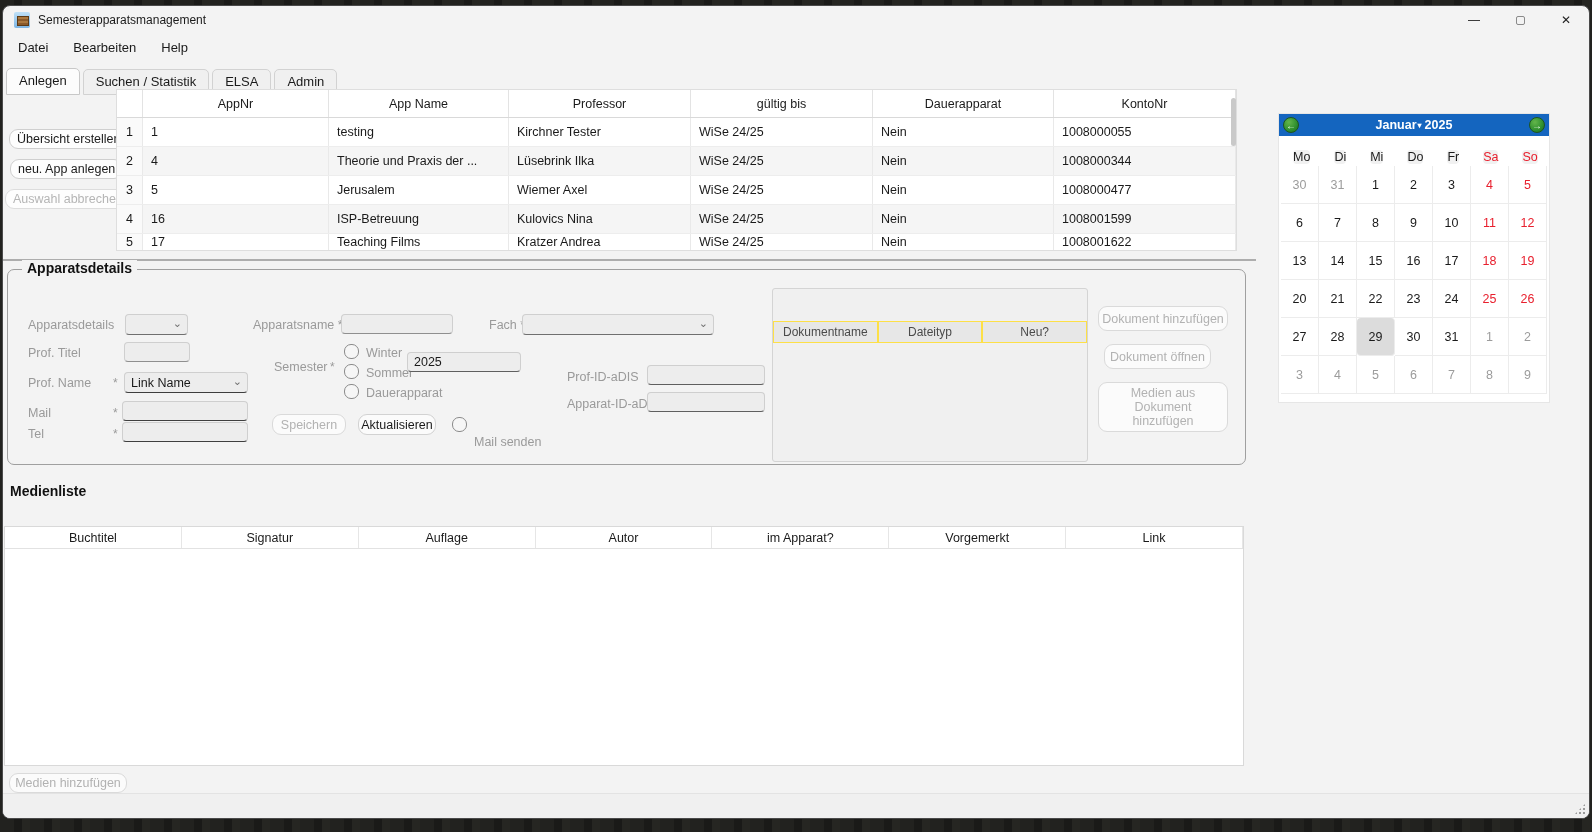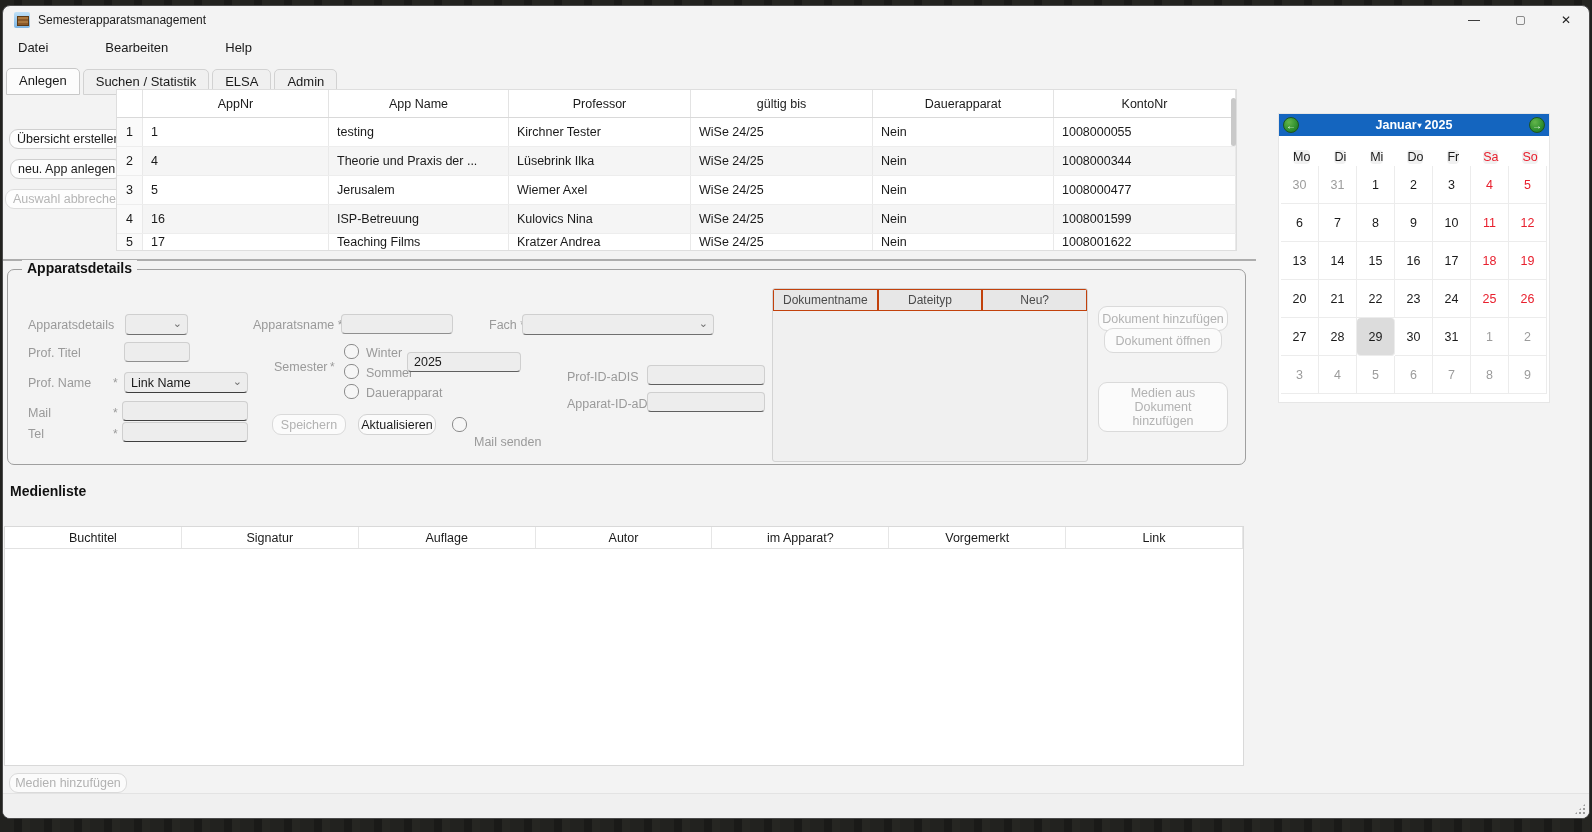--- a/index.html
+++ b/index.html
@@ -18,21 +18,21 @@
   .app-icon::after { content:""; position:absolute; left:3px; top:4px; width:10px; height:8px;
     background:linear-gradient(#a9773f 0 2px,#8a5a2b 2px 4px,#a9773f 4px 6px,#8a5a2b 6px 8px);
     border:1px solid #5d3a16; }
   .win-title { font-size:12px; color:#1a1a1a; }
   .win-controls { margin-left:auto; display:flex; height:28px; }
   .win-btn { width:46px; height:28px; display:flex; align-items:center; justify-content:center;
     font-size:12px; color:#222; }
   .max-box { display:inline-block; width:9px; height:9px; border:1px solid #8a8a8a; border-radius:2px; }
 
   
-  .menubar { position:absolute; left:0; top:28px; width:100%; height:26px; display:flex; align-items:center;gap:32px; }
+  .menubar { position:absolute; left:0; top:28px; width:100%; height:26px; display:flex; align-items:center; }
   .menu-item { font-size:13px; color:#1a1a1a; padding:3px 10px; margin-left:5px; }
 
   
   .tabbar { position:absolute; left:3px; top:57px; display:flex; align-items:flex-end; height:32px; }
   .tab { font-size:13px; color:#1a1a1a; background:#f0f0f0; border:1px solid #d2d2d2;
     border-radius:5px 5px 0 0; padding:4px 12px 5px; margin-right:3px; }
   .tab.active { background:#fcfcfc; border-color:#c8c8c8; padding-bottom:6px; }
 
   
   .side-btn { position:absolute; font-size:12.5px; color:#1a1a1a; background:#fdfdfd;
@@ -73,21 +73,21 @@
     background:#f6f6f6; }
   .rlabel { position:absolute; font-size:12.5px; color:#9a9a9a; white-space:nowrap; }
   .gbtn { position:absolute; font-size:12.5px; background:#fbfbfb; border:1px solid #d2d2d2;
     border-radius:9px; display:flex; align-items:center; justify-content:center; text-align:center; }
   .gbtn.enabled { color:#1a1a1a; }
   .gbtn.disabled { color:#b2b2b2; border-color:#dadada; }
 
   
   .doc-table { position:absolute; left:764px; top:18px; width:316px; height:174px;
     background:#f0f0f0; border:1px solid #d4d4d4; border-radius:3px; overflow:hidden; }
-  .doc-header { display:flex; height:22px; background:#c2410c; }
+  .doc-header { display:flex; height:22px; background:#fde047;margin-top:32px; }
   .doc-hcell { font-size:12px; color:#4a4a4a; background:#e7e7e7; margin:1px; flex:1;
     display:flex; align-items:center; justify-content:center; }
 
   
   .section-title { position:absolute; font-size:14px; font-weight:bold; color:#111; }
   .media-table { position:absolute; left:1px; top:520px; width:1240px; height:240px;
     background:#fff; border:1px solid #d9d9d9; }
   .media-header { display:flex; height:22px; border-bottom:1px solid #e2e2e2; }
   .ml-cell { flex:1; font-size:12.5px; color:#1a1a1a; display:flex; align-items:center; justify-content:center;
     border-right:1px solid #e6e6e6; }
@@ -281,21 +281,21 @@
 
       <div class="doc-table">
         <div class="doc-header">
           <div class="doc-hcell">Dokumentname</div>
           <div class="doc-hcell">Dateityp</div>
           <div class="doc-hcell">Neu?</div>
         </div>
       </div>
 
       <div class="gbtn disabled" style="left:1090px; top:36px; width:130px; height:25px;">Dokument hinzufügen</div>
-      <div class="gbtn disabled" style="left:1096px; top:58px; width:118px; height:25px;">Dokument öffnen</div>
+      <div class="gbtn disabled" style="left:1096px; top:74px; width:107px; height:25px;">Dokument öffnen</div>
       <div class="gbtn disabled" style="left:1090px; top:112px; width:130px; height:50px; padding:0 6px;">Medien aus Dokument hinzufügen</div>
     </div>
 
     <span class="section-title" style="left:7px; top:477px; position:absolute;">Medienliste</span>
 
     <div class="media-table">
       <div class="media-header">
         <div class="ml-cell">Buchtitel</div>
         <div class="ml-cell">Signatur</div>
         <div class="ml-cell">Auflage</div>

